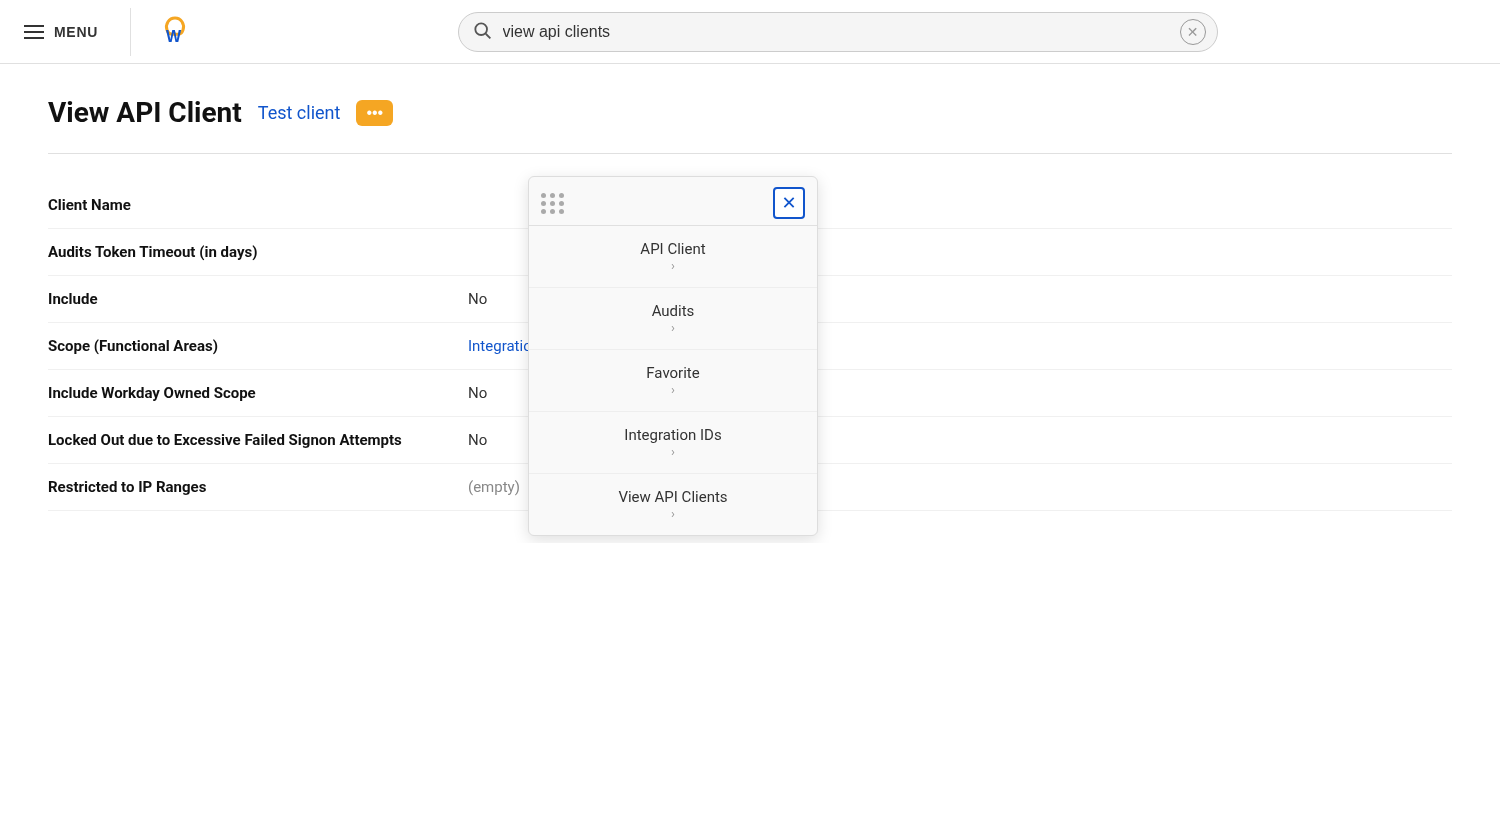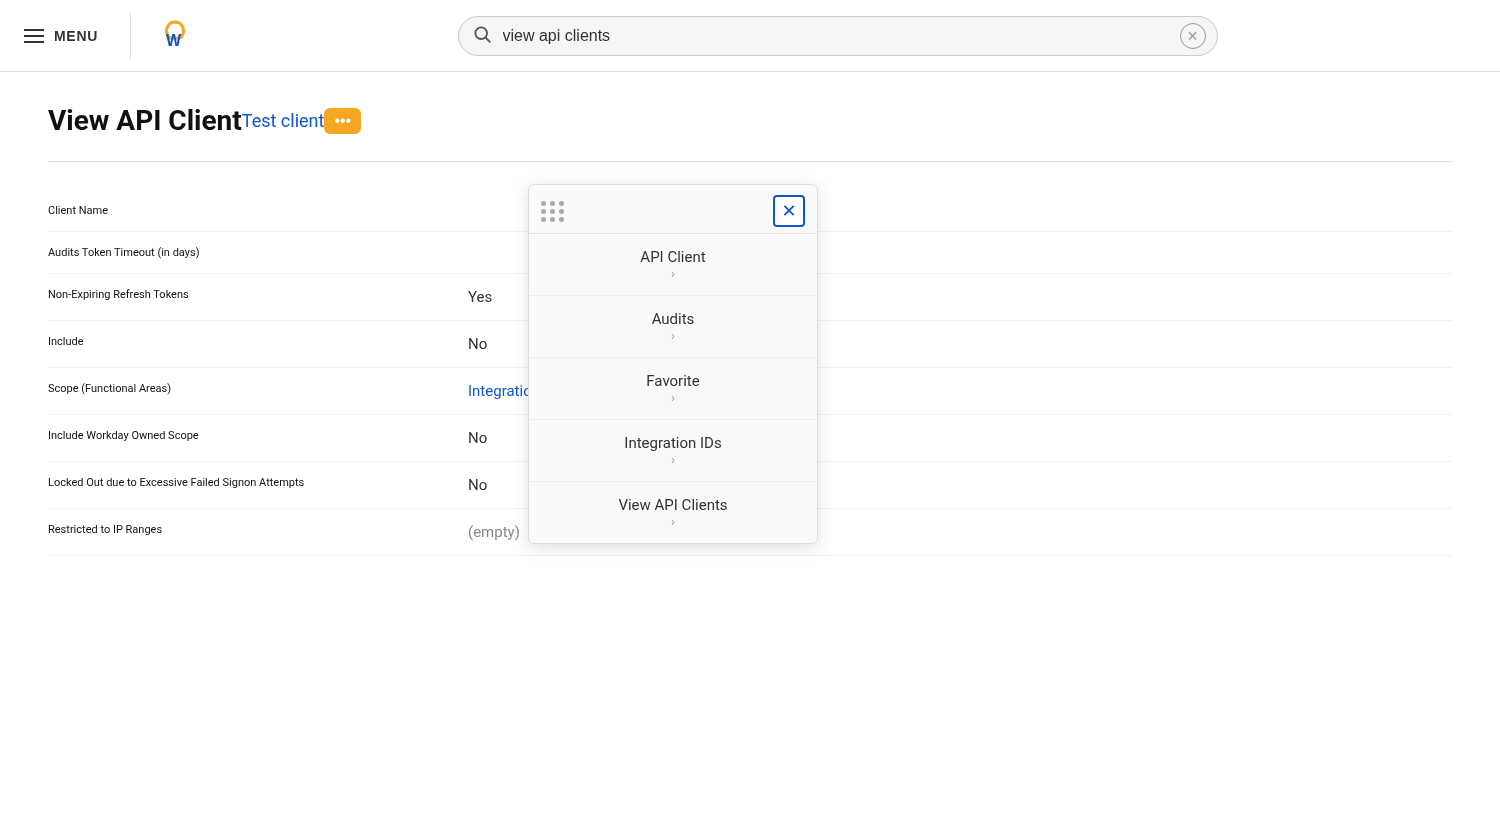--- a/index.html
+++ b/index.html
@@ -3,21 +3,21 @@
   <meta charset="utf-8">
   <style>
     * { margin: 0; padding: 0; box-sizing: border-box; }
     body { font-family: -apple-system, BlinkMacSystemFont, 'Segoe UI', Roboto, Arial, sans-serif; background: #fff; color: #333; font-size: 15px; }
 
     
     .header {
       display: flex;
       align-items: center;
       padding: 0 24px;
-      height: 72px;
+      height: 64px;
       border-bottom: 1px solid #e0e0e0;
       background: #fff;
     }
     .menu-btn {
       display: flex;
       align-items: center;
       gap: 10px;
       cursor: pointer;
       font-weight: 600;
       font-size: 14px;
@@ -97,20 +97,21 @@
     }
 
     
     .page-content {
       padding: 32px 48px;
       position: relative;
     }
     .page-title-row {
       display: flex;
       align-items: center;
+      gap: 16px;
       margin-bottom: 24px;
     }
     .page-title {
       font-size: 28px;
       font-weight: 700;
       color: #111;
     }
     .breadcrumb-link {
       color: #1155cc;
       font-size: 18px;
@@ -137,22 +138,22 @@
     }
 
     
     .field-row {
       display: flex;
       align-items: flex-start;
       padding: 14px 0;
       border-bottom: 1px solid #f0f0f0;
     }
     .field-label {
-      font-weight: 400;
-      font-size: 11px;
+      font-weight: 700;
+      font-size: 15px;
       color: #111;
       min-width: 420px;
     }
     .field-value {
       font-size: 15px;
       color: #333;
     }
     .field-value.link { color: #1155cc; cursor: pointer; }
     .field-value.empty { color: #888; }
 
@@ -272,24 +273,20 @@
   <div>
     <div class="field-row">
       <span class="field-label">Client Name</span>
       <span class="field-value"></span>
     </div>
     <div class="field-row">
       <span class="field-label">Audits Token Timeout (in days)</span>
       <span class="field-value"></span>
     </div>
     <div class="field-row">
-      <span class="field-label">Non-Expiring Refresh Tokens</span>
-      <span class="field-value">Yes</span>
-    </div>
-    <div class="field-row">
       <span class="field-label">Include</span>
       <span class="field-value">No</span>
     </div>
     <div class="field-row">
       <span class="field-label">Scope (Functional Areas)</span>
       <span class="field-value link">Integration</span>
     </div>
     <div class="field-row">
       <span class="field-label">Include Workday Owned Scope</span>
       <span class="field-value">No</span>

